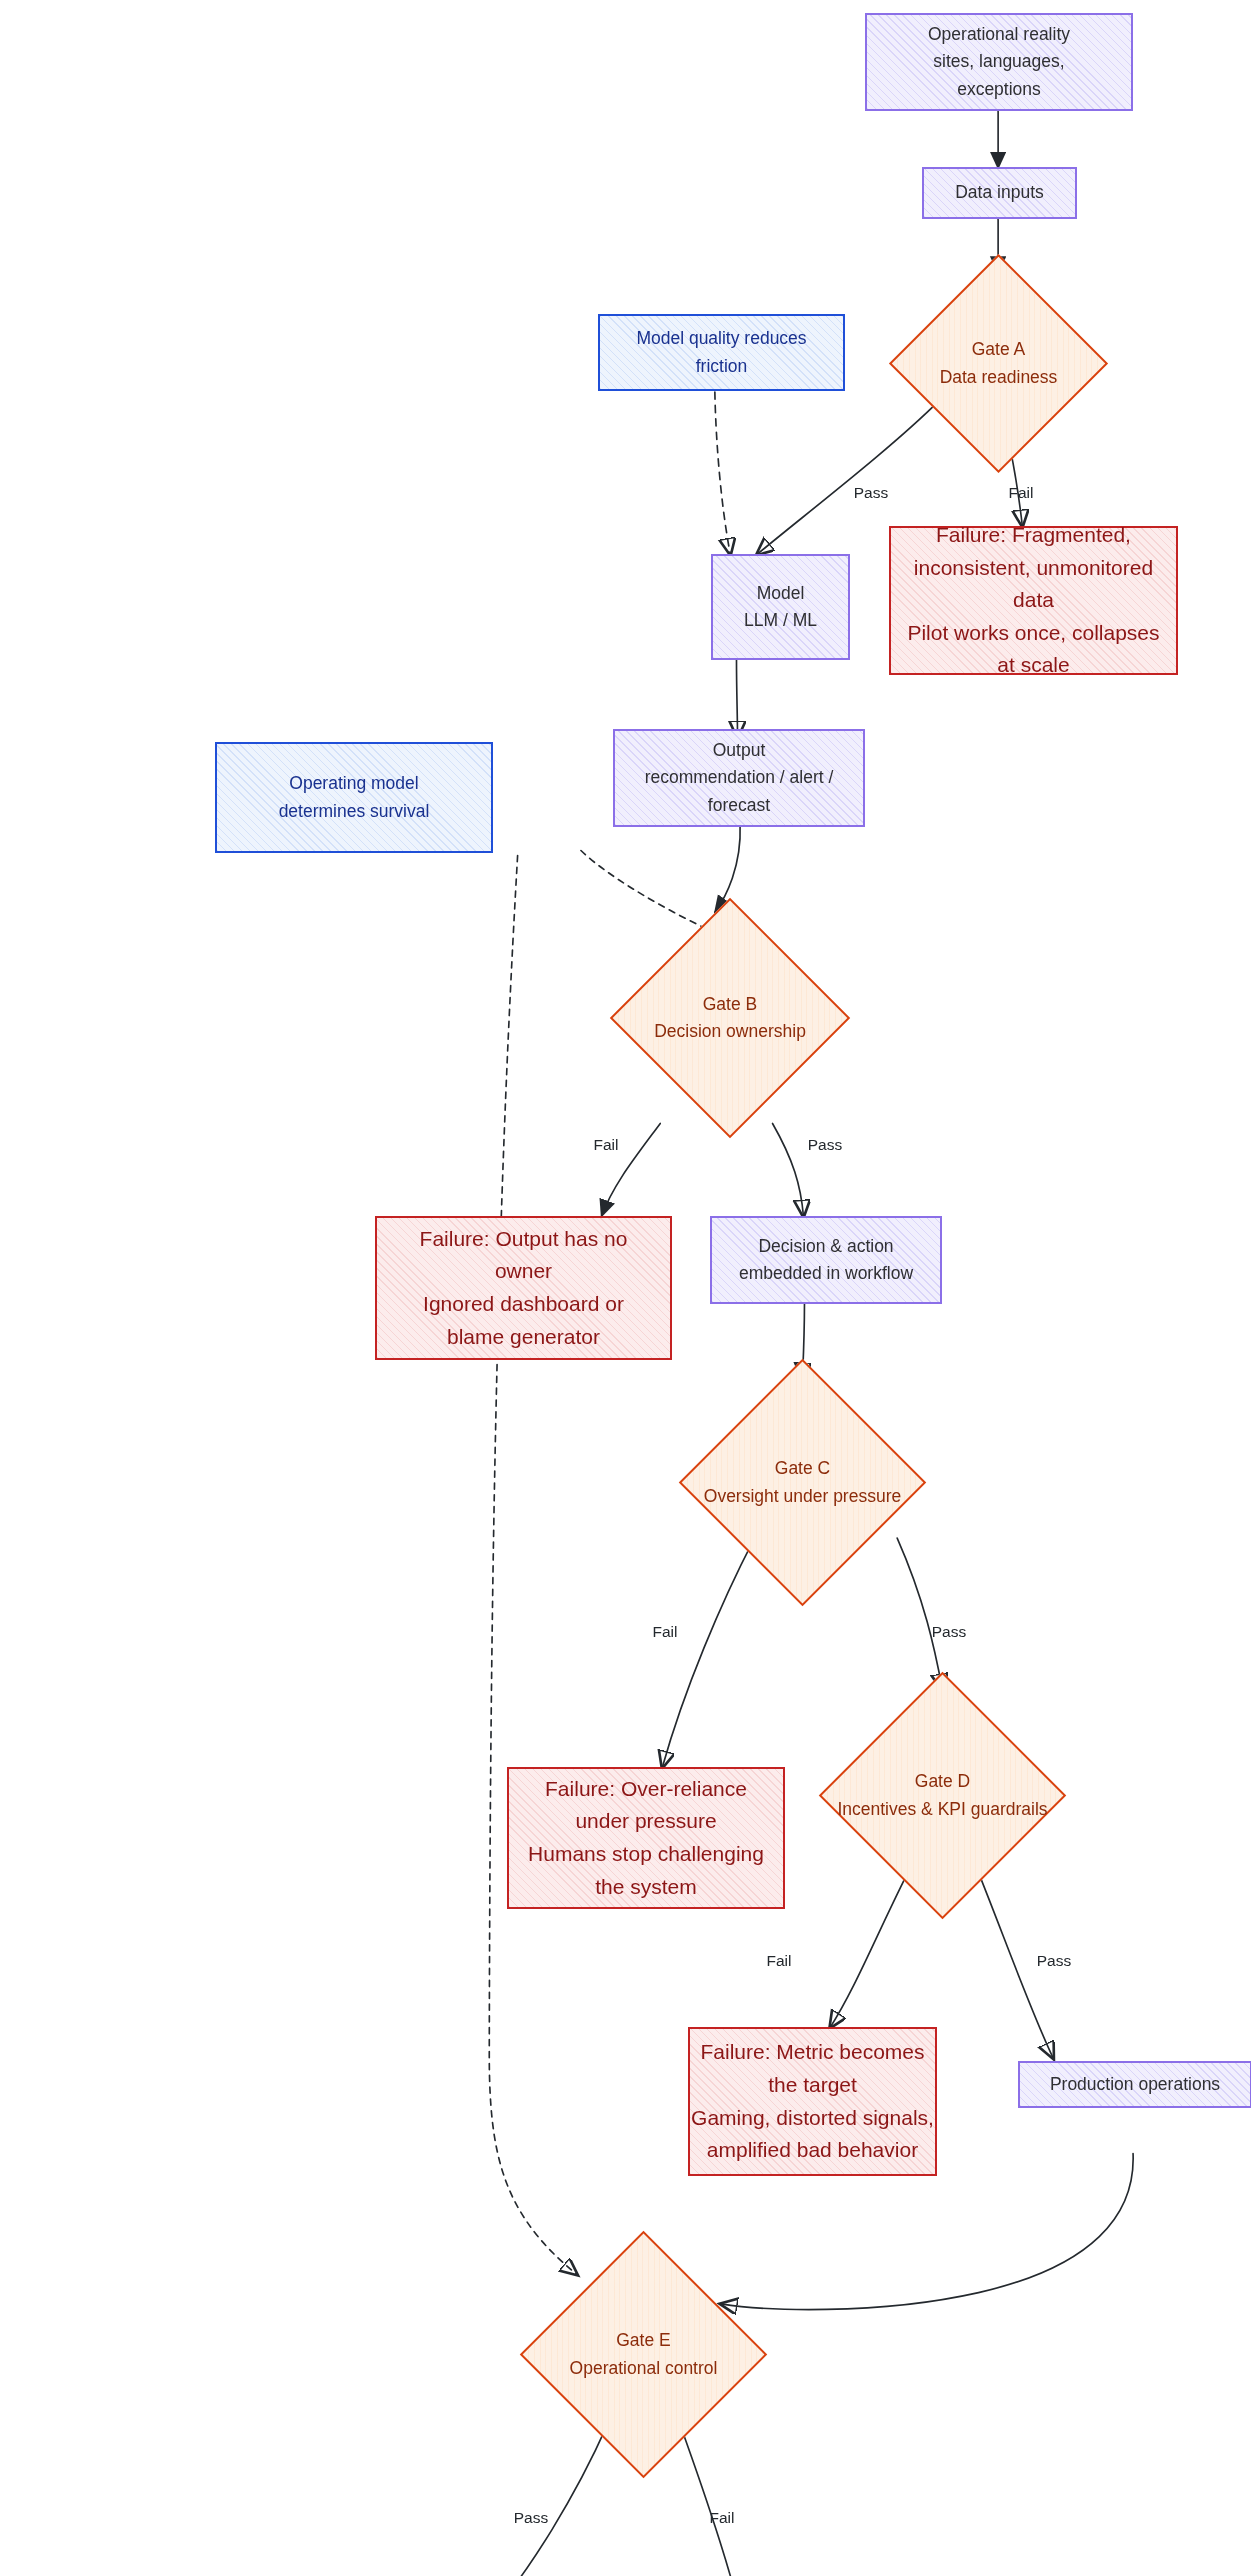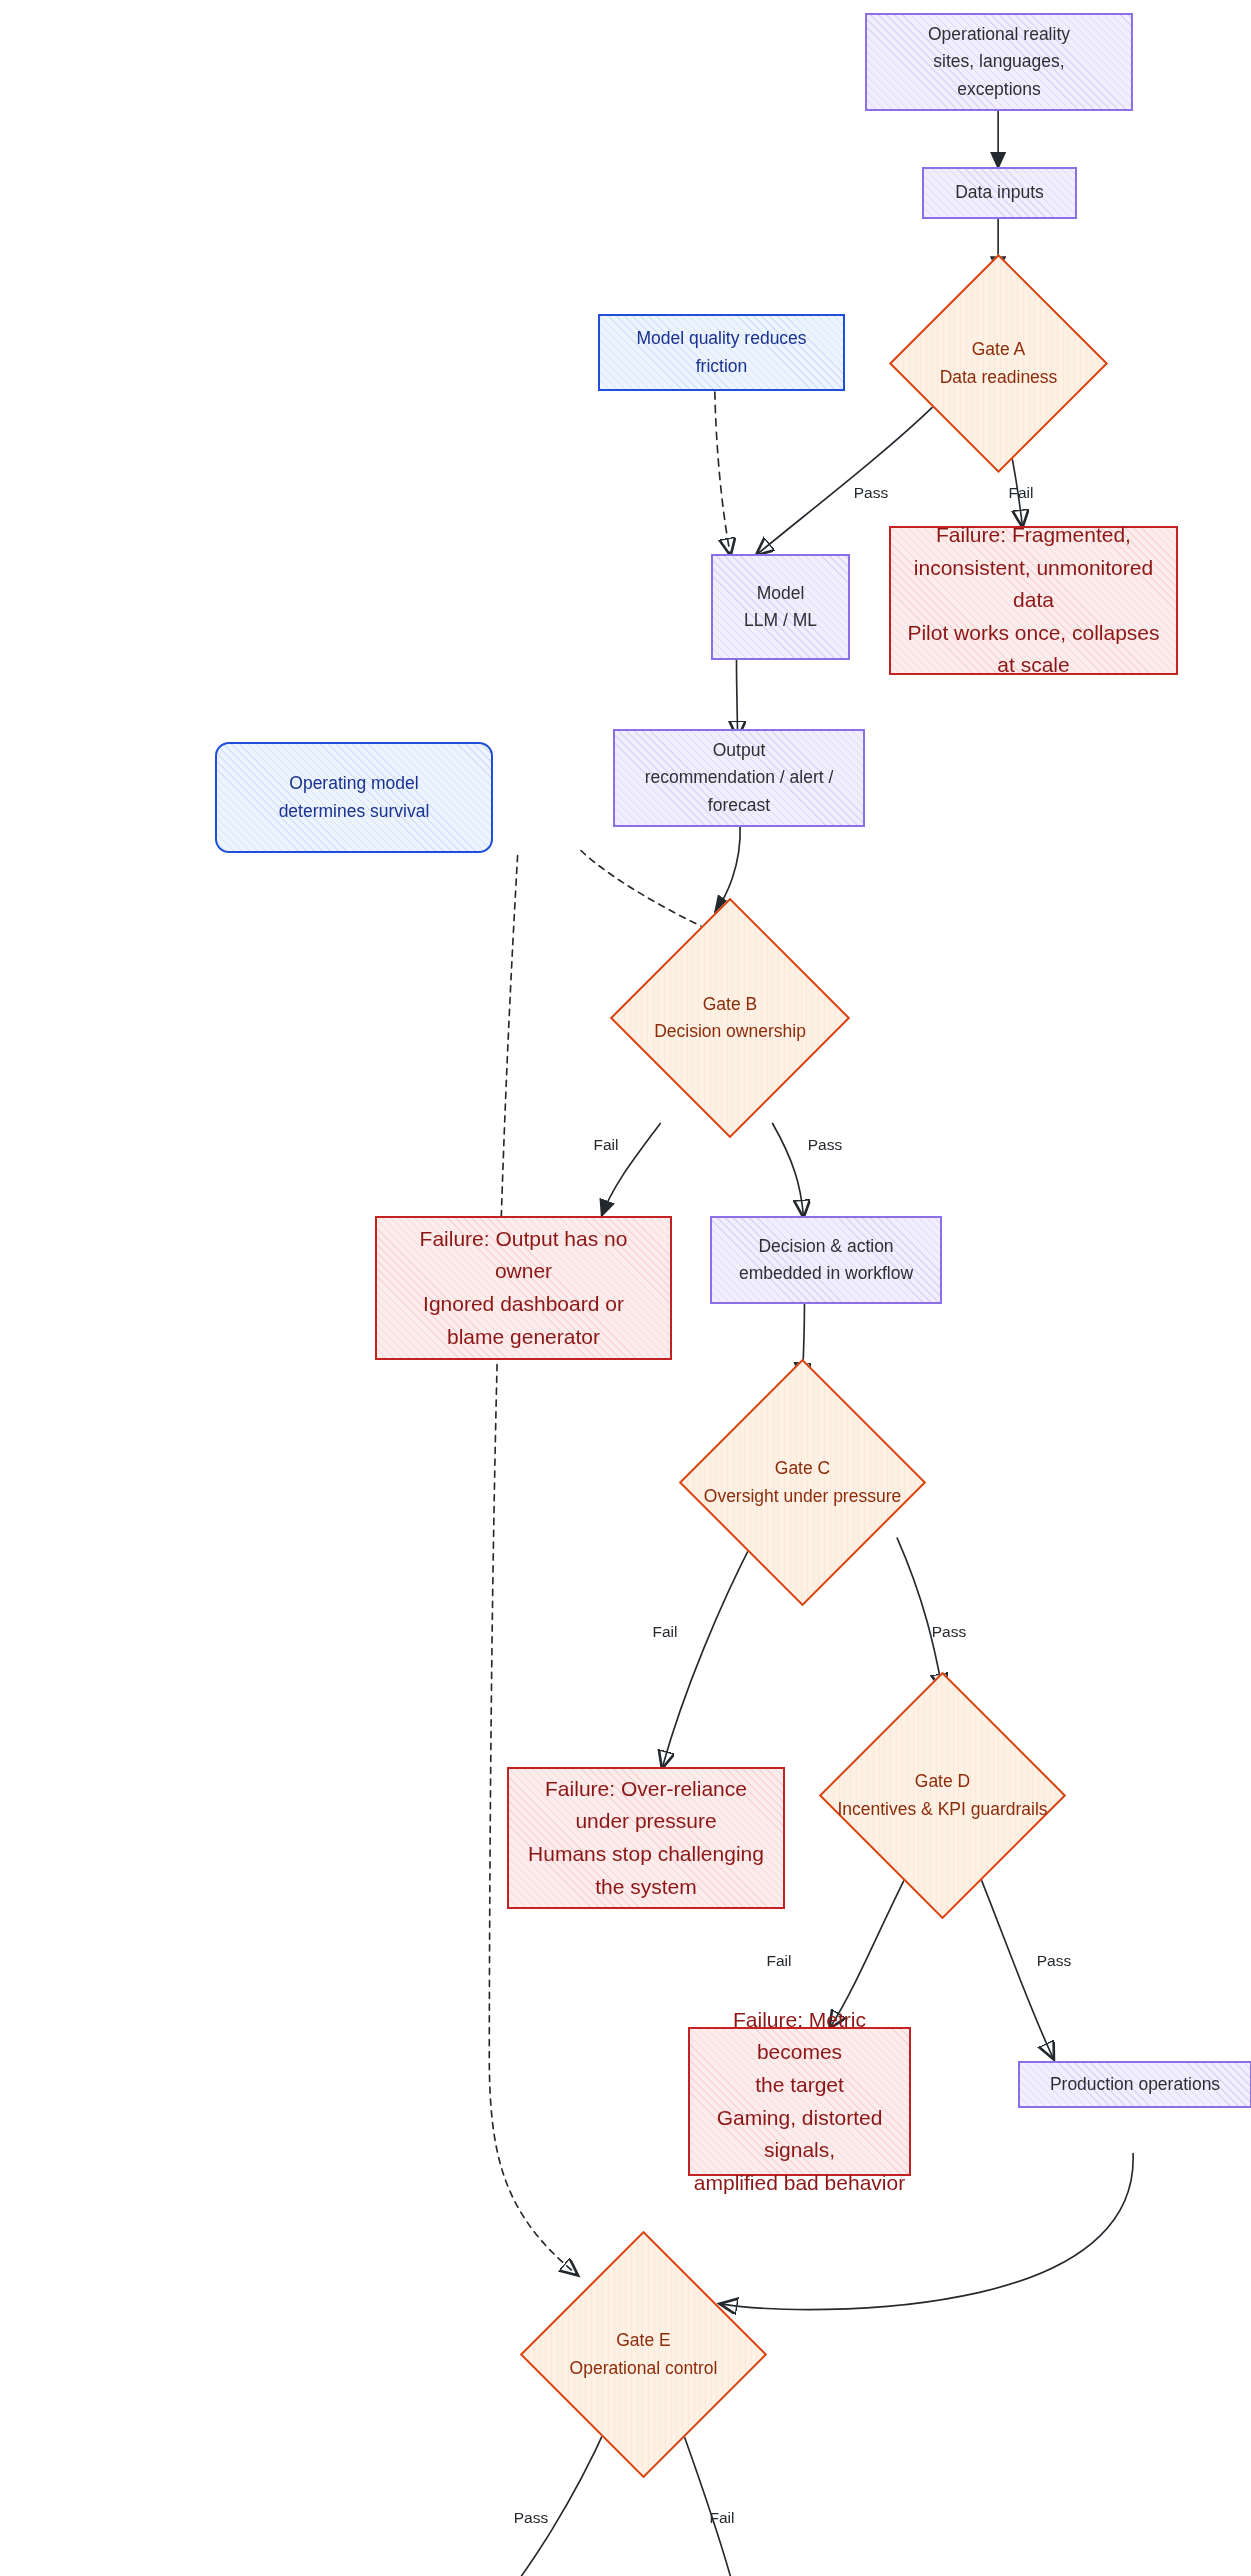--- a/index.html
+++ b/index.html
@@ -157,21 +157,21 @@
   </div>
 
   <div class="node rect-red fs-32" style="left:889px;top:526px;width:289px;height:149px;">
     <span class="lbl">Failure: Fragmented,
 inconsistent, unmonitored
 data
 Pilot works once, collapses
 at scale</span>
   </div>
 
-  <div class="node rect-blue fs-34" style="left:215px;top:742px;width:278px;height:111px;border-radius:14px;">
+  <div class="node rect-blue fs-34" style="left:215px;top:742px;width:278px;height:111px;">
     <span class="lbl">Operating model
 determines survival</span>
   </div>
 
   <div class="node rect-purple fs-34" style="left:613px;top:729px;width:252px;height:98px;">
     <span class="lbl">Output
 recommendation / alert /
 forecast</span>
   </div>
 
@@ -205,21 +205,21 @@
 Humans stop challenging
 the system</span>
   </div>
 
   <div class="gate" style="left:855px;top:1708px;width:175px;height:175px;">
     <div class="shape"></div>
     <div class="txt fs-34">Gate D
 Incentives &amp; KPI guardrails</div>
   </div>
 
-  <div class="node rect-red fs-32" style="left:688px;top:2027px;width:223px;height:149px;">
+  <div class="node rect-red fs-32" style="left:688px;top:2027px;width:249px;height:149px;">
     <span class="lbl">Failure: Metric becomes
 the target
 Gaming, distorted signals,
 amplified bad behavior</span>
   </div>
 
   <div class="node rect-purple fs-34" style="left:1018px;top:2061px;width:234px;height:47px;">
     <span class="lbl">Production operations</span>
   </div>
 

